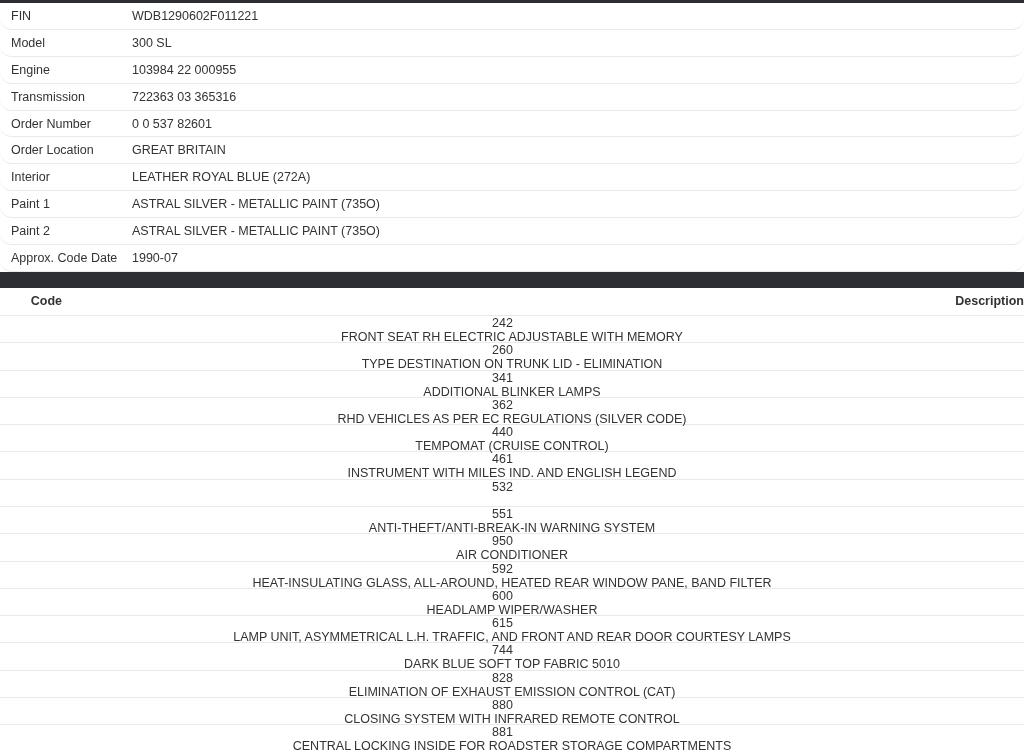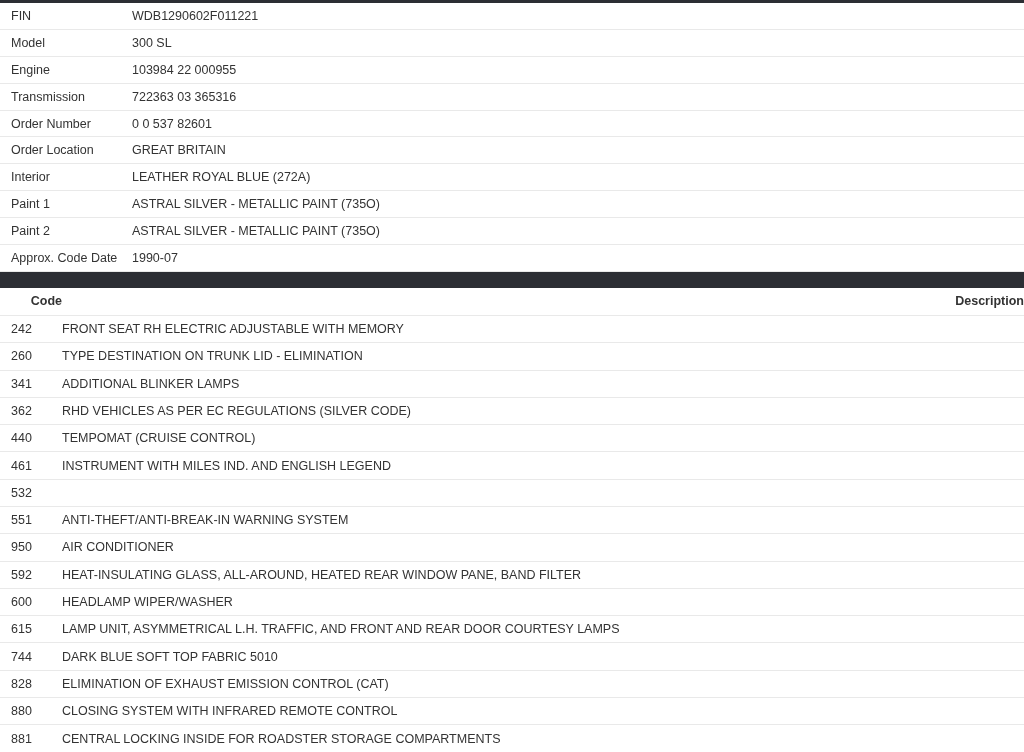--- a/index.html
+++ b/index.html
@@ -21,42 +21,42 @@
     background: #2c2e34;
     width: 100%;
   }
   .row {
     display: flex;
     align-items: center;
     border-bottom: 1px solid #e9e9e9;
     box-sizing: border-box;
     background: #ffffff;
   }
-  .spec-row { height: 26.9px; }
+  .spec-row { height: 26.9px; border-radius: 12px; }
   .spec-label {
     width: 121px;
     padding-left: 11px;
     flex: none;
     white-space: nowrap;
   }
   .spec-value {
     flex: 1;
     white-space: nowrap;
   }
   .divider-bar {
     height: 16px;
     background: #2c2e34;
     width: 100%;
   }
   .code-header-row {
     height: 28px;
     font-weight: 700;
     text-align: right;
   }
-  .code-row { height: 27.3px; }
+  .code-row { height: 27.3px; flex-direction: column; }
   .code-col {
     width: 51px;
     padding-left: 11px;
     flex: none;
     white-space: nowrap;
   }
   .desc-col {
     flex: 1;
     white-space: nowrap;
   }

